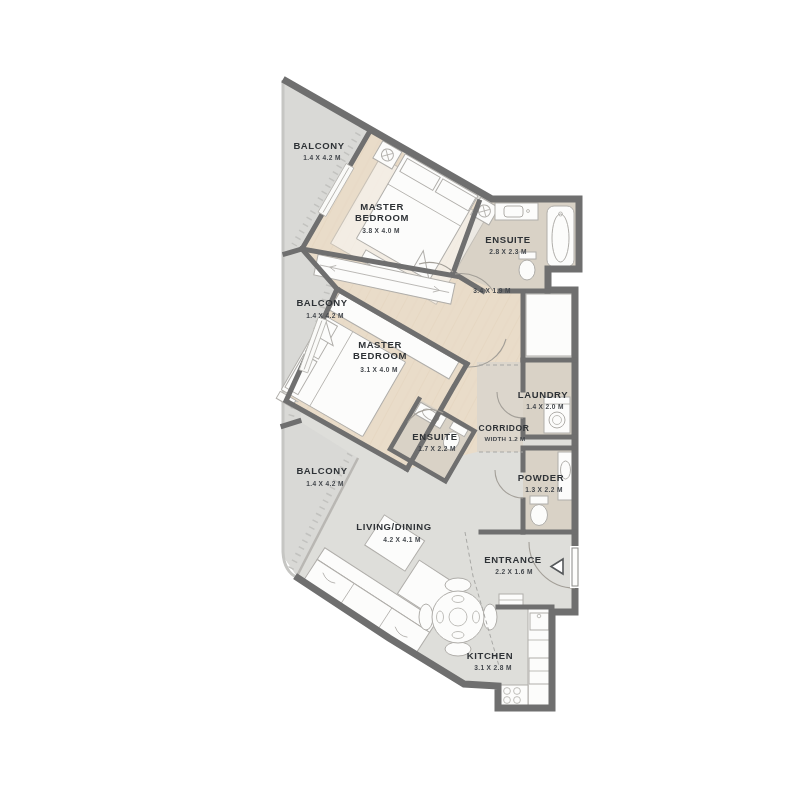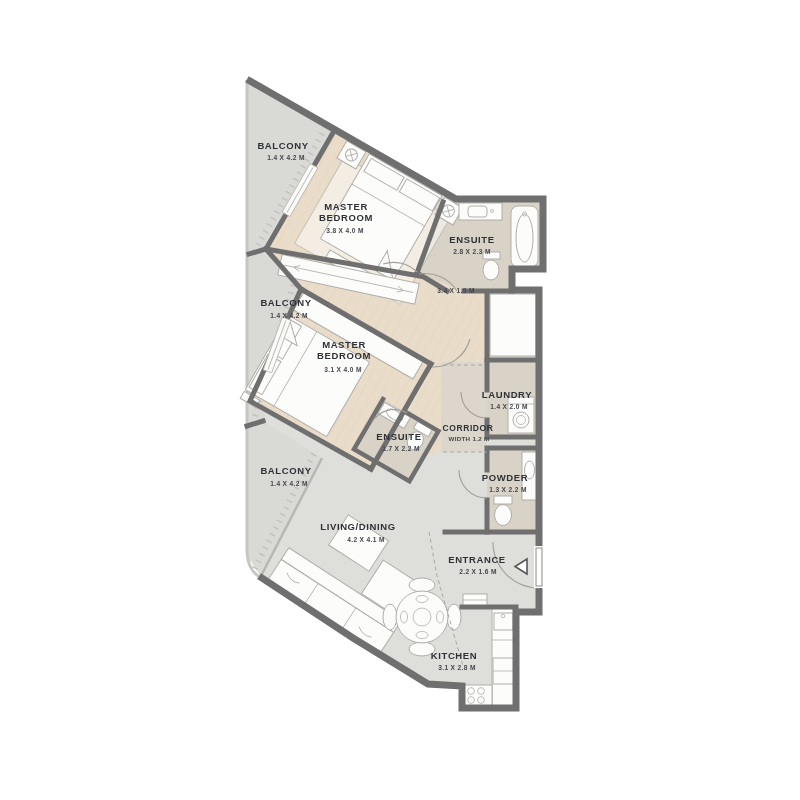--- a/index.html
+++ b/index.html
@@ -1,17 +1,17 @@
 <!DOCTYPE html>
 <html><head>
 <meta charset="utf-8">
 <style>
   html,body{margin:0;padding:0;background:#ffffff;}
   .page{position:relative;width:696px;height:800px;background:#ffffff;overflow:hidden;
-        font-family:"Liberation Sans", sans-serif;}
+        font-family:"Liberation Sans", sans-serif;padding-left:36px;}
   svg{display:block;}
   .rn{font-family:"Liberation Sans", sans-serif;font-weight:bold;font-size:9.5px;
       letter-spacing:0.6px;fill:#2e3236;}
   .rd{font-family:"Liberation Sans", sans-serif;font-weight:bold;font-size:6.6px;
       letter-spacing:0.35px;fill:#43474c;}
   .rd2{font-family:"Liberation Sans", sans-serif;font-weight:bold;font-size:6.2px;
       letter-spacing:0.3px;fill:#43474c;}
   .wall{stroke:#6f6f6f;fill:none;stroke-linecap:square;stroke-linejoin:miter;}
   .furn{fill:#fcfcfb;stroke:#b0aeaa;stroke-width:1;}
   .furnln{stroke:#b0aeaa;stroke-width:0.8;fill:none;}

